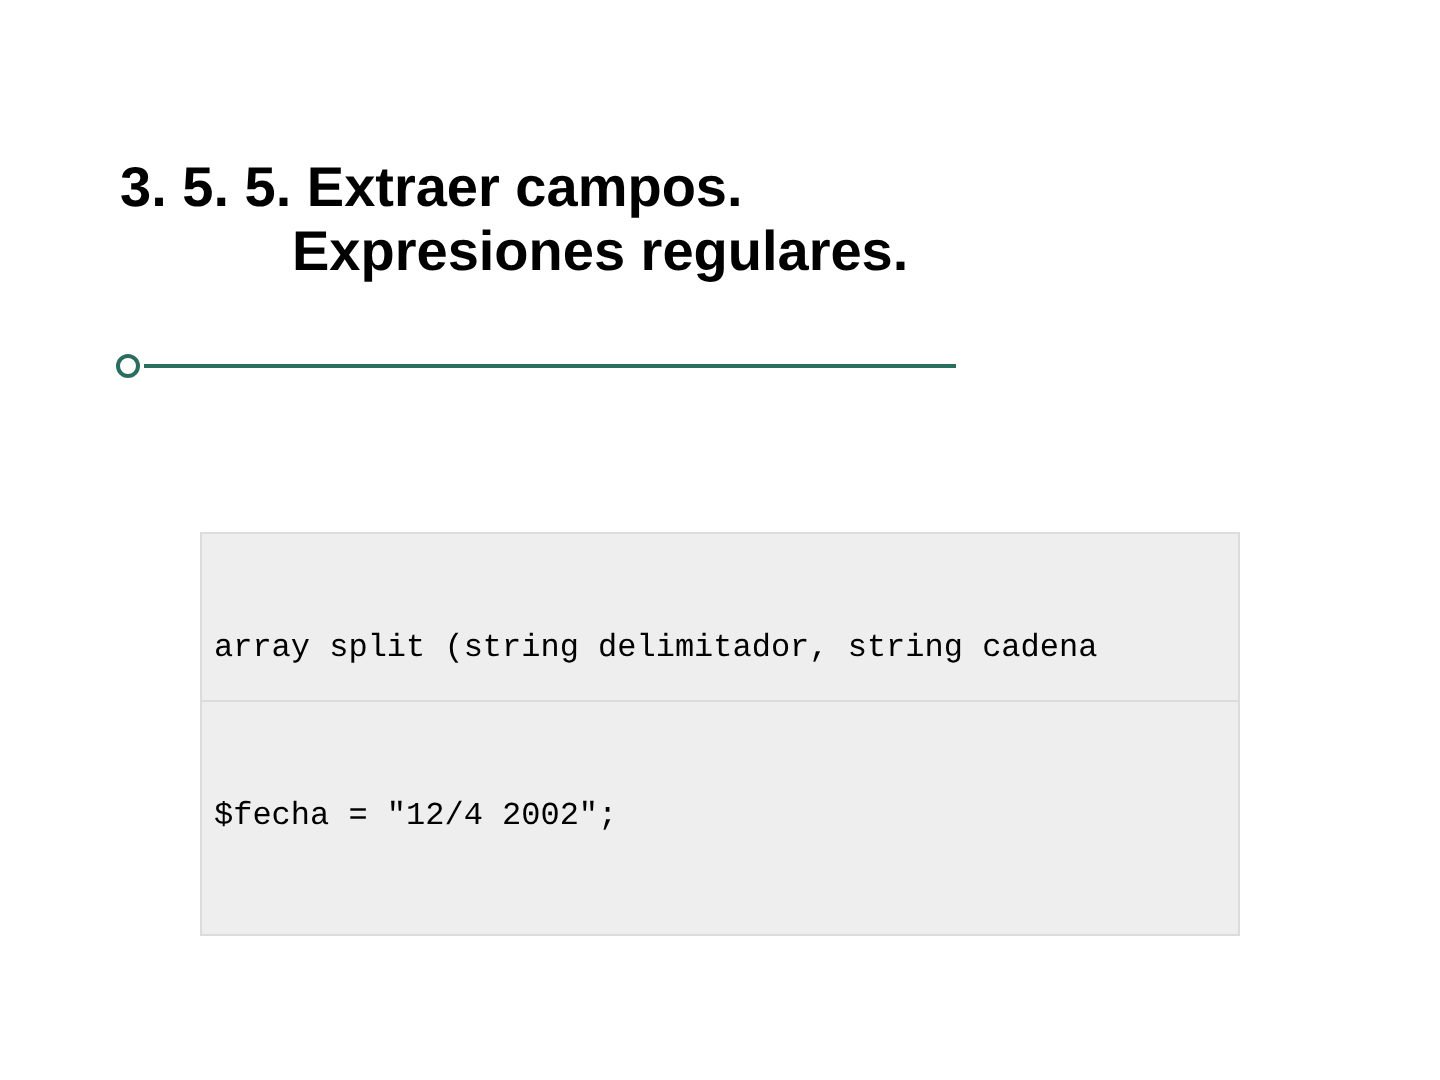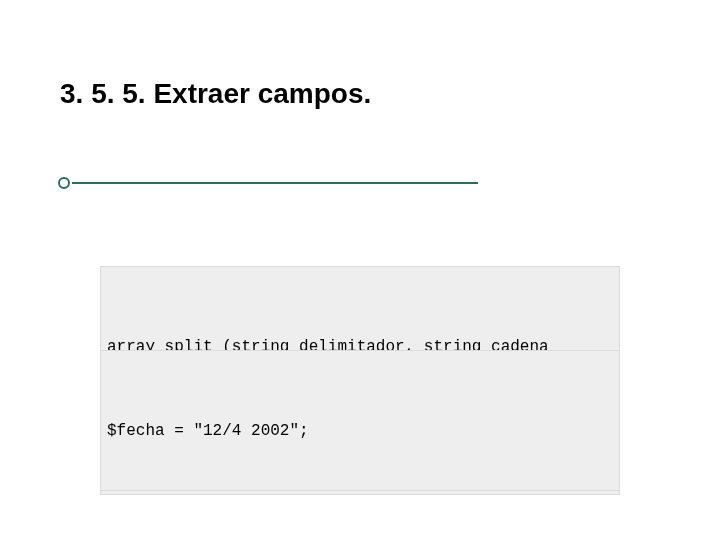--- a/index.html
+++ b/index.html
@@ -74,30 +74,30 @@
   }
   .code-box.first {
     top: 266px;
   }
   .code-box.second {
     top: 350px;
   }
   .code-line {
     display: block;
     white-space: pre;
-    margin-top: 23px;
   }
 </style>
 </head>
 <body>
 
 <div class="slide">
 
   <div class="heading-block">
     <div class="heading-line">3. 5. 5. Extraer campos.</div>
+    <div class="heading-line heading-l2">Expresiones regulares.</div>
   </div>
 
   <div class="rule-wrap">
     <span class="bullet"></span>
     <span class="rule"></span>
   </div>
 
   <div class="code-box first">
     <span class="code-line">array split (string delimitador, string cadena</span>
     <span class="code-line">             [, int límite])</span>

